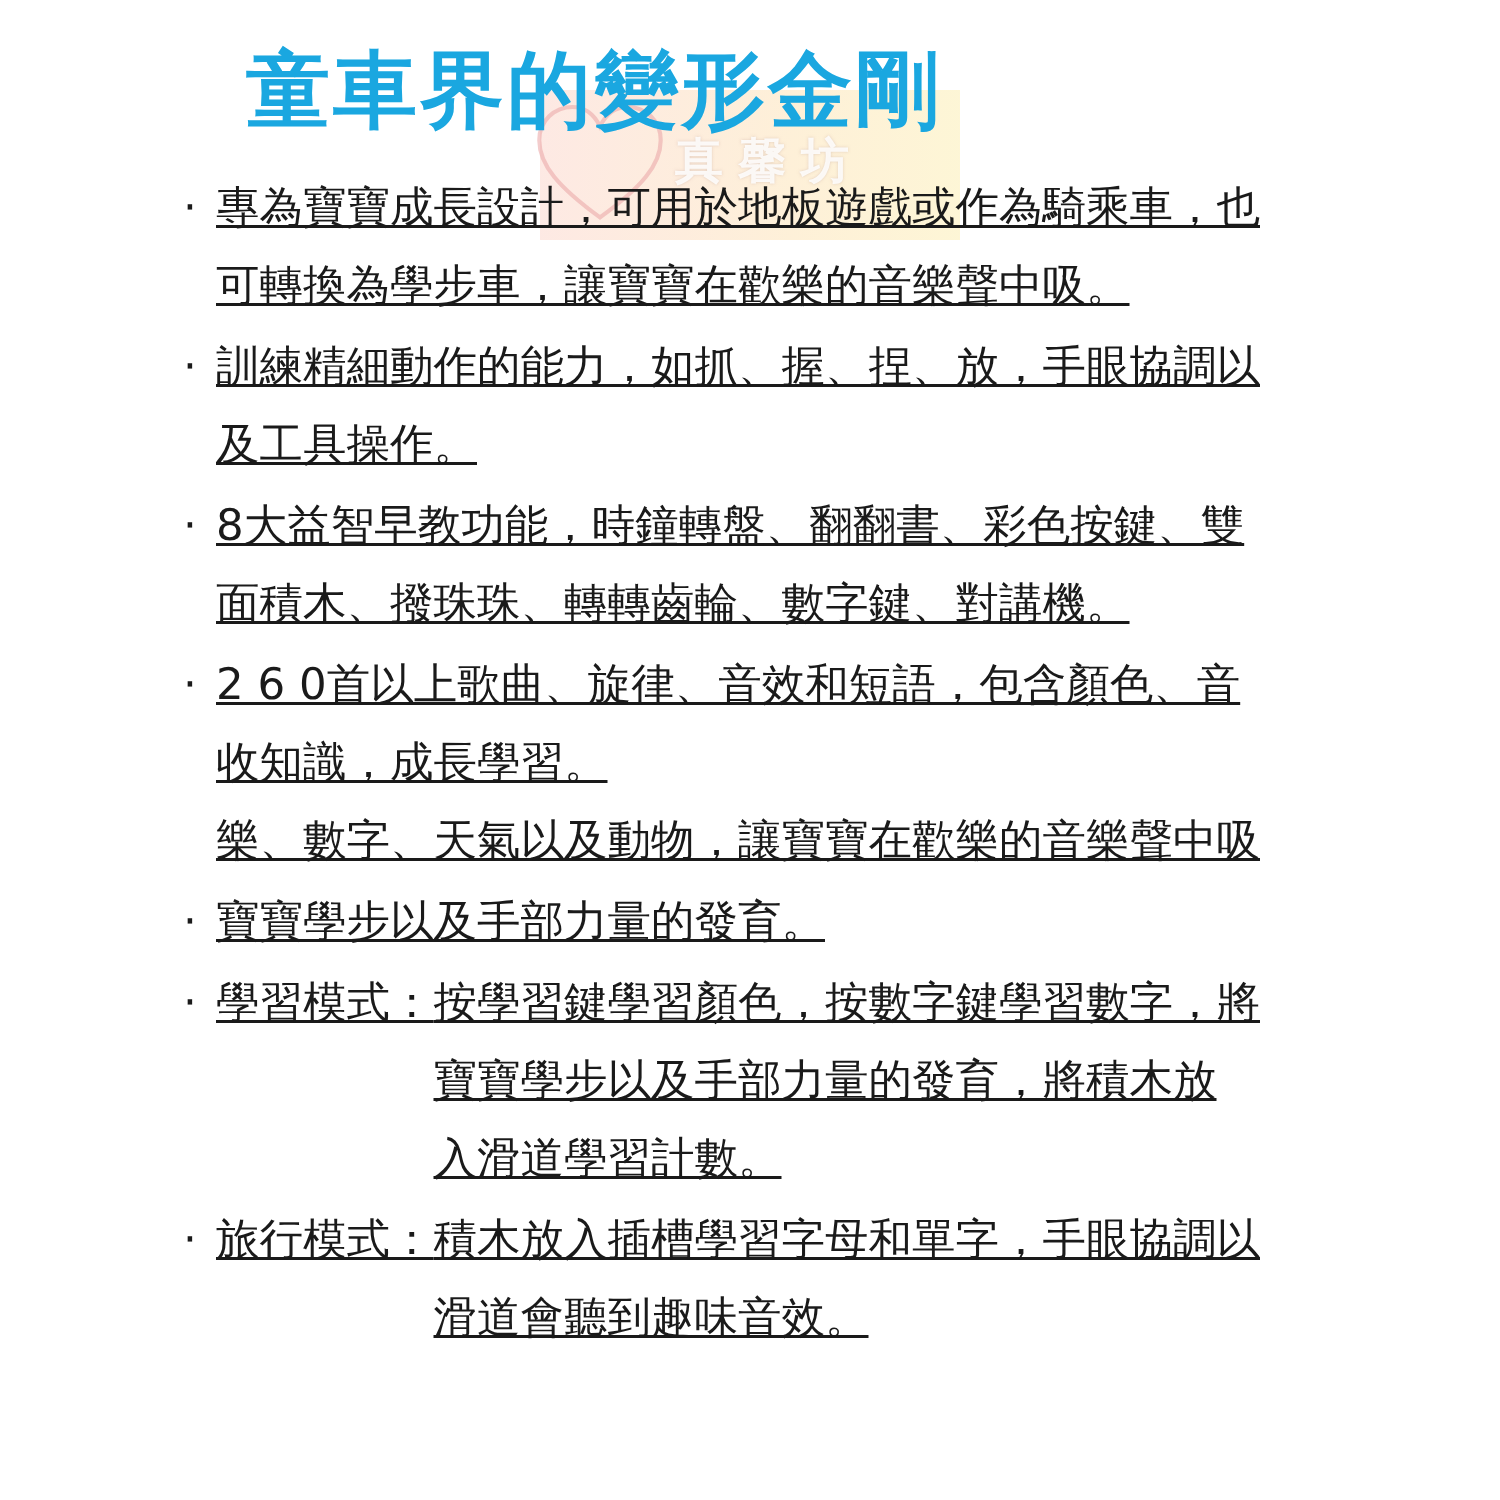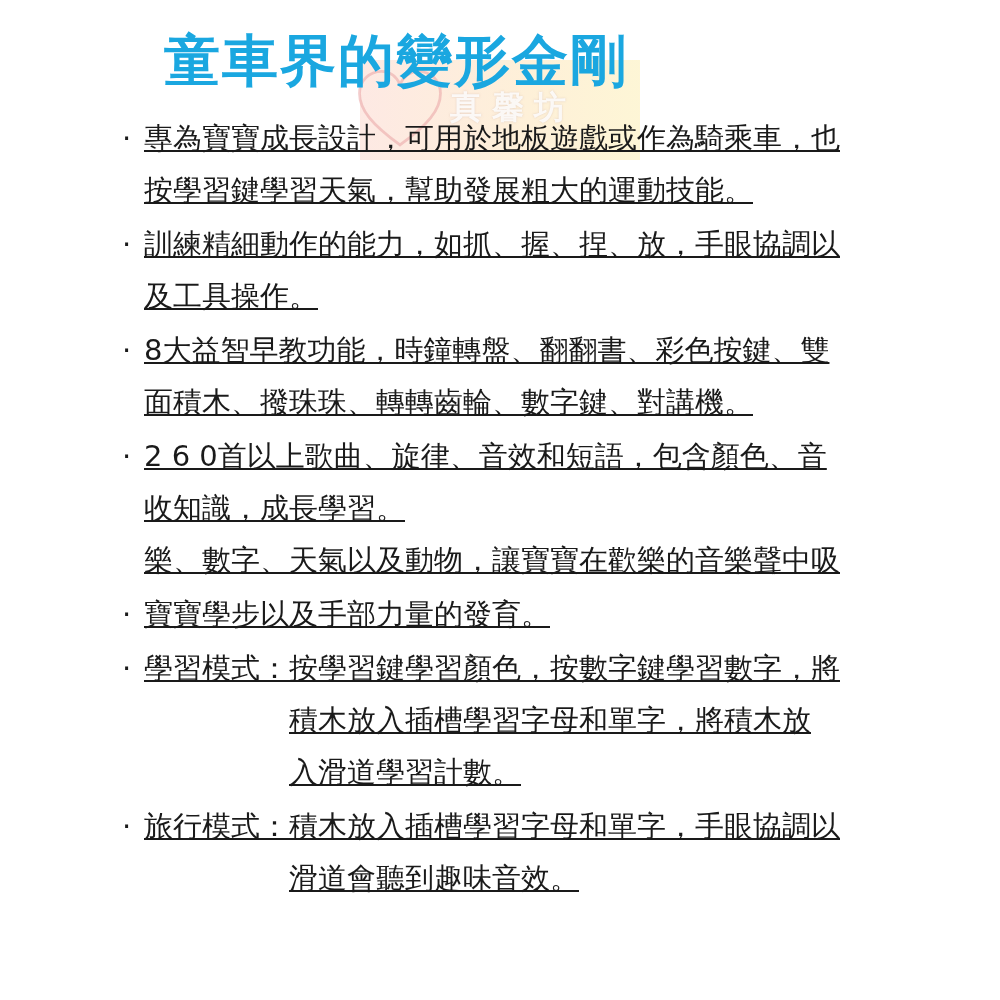--- a/index.html
+++ b/index.html
@@ -110,21 +110,21 @@
   </svg>
   <div class="wm-text">真馨坊</div>
 </div>
 
 <div class="content">
 
   <div class="item">
     <span class="bullet">·</span>
     <div class="item-body">
       <span class="line">專為寶寶成長設計，可用於地板遊戲或作為騎乘車，也</span>
-      <span class="line">按學習鍵學習天氣，幫助發展粗大的運動技能。</span>
+      <span class="line">可轉換為學步車，讓寶寶在歡樂的音樂聲中吸。</span>
     </div>
   </div>
 
   <div class="item">
     <span class="bullet">·</span>
     <div class="item-body">
       <span class="line">訓練精細動作的能力，如抓、握、捏、放，手眼協調以</span>
       <span class="line">及工具操作。</span>
     </div>
   </div>
@@ -152,21 +152,21 @@
       <span class="line">寶寶學步以及手部力量的發育。</span>
     </div>
   </div>
 
   <div class="item mode">
     <span class="bullet">·</span>
     <div class="item-body">
       <span class="mode-label">學習模式：</span>
       <div class="mode-lines">
         <span class="line">按學習鍵學習顏色，按數字鍵學習數字，將</span>
-        <span class="line">積木放入插槽學習字母和單字，將積木放</span>
+        <span class="line">寶寶學步以及手部力量的發育，將積木放</span>
         <span class="line">入滑道學習計數。</span>
       </div>
     </div>
   </div>
 
   <div class="item mode">
     <span class="bullet">·</span>
     <div class="item-body">
       <span class="mode-label">旅行模式：</span>
       <div class="mode-lines">

